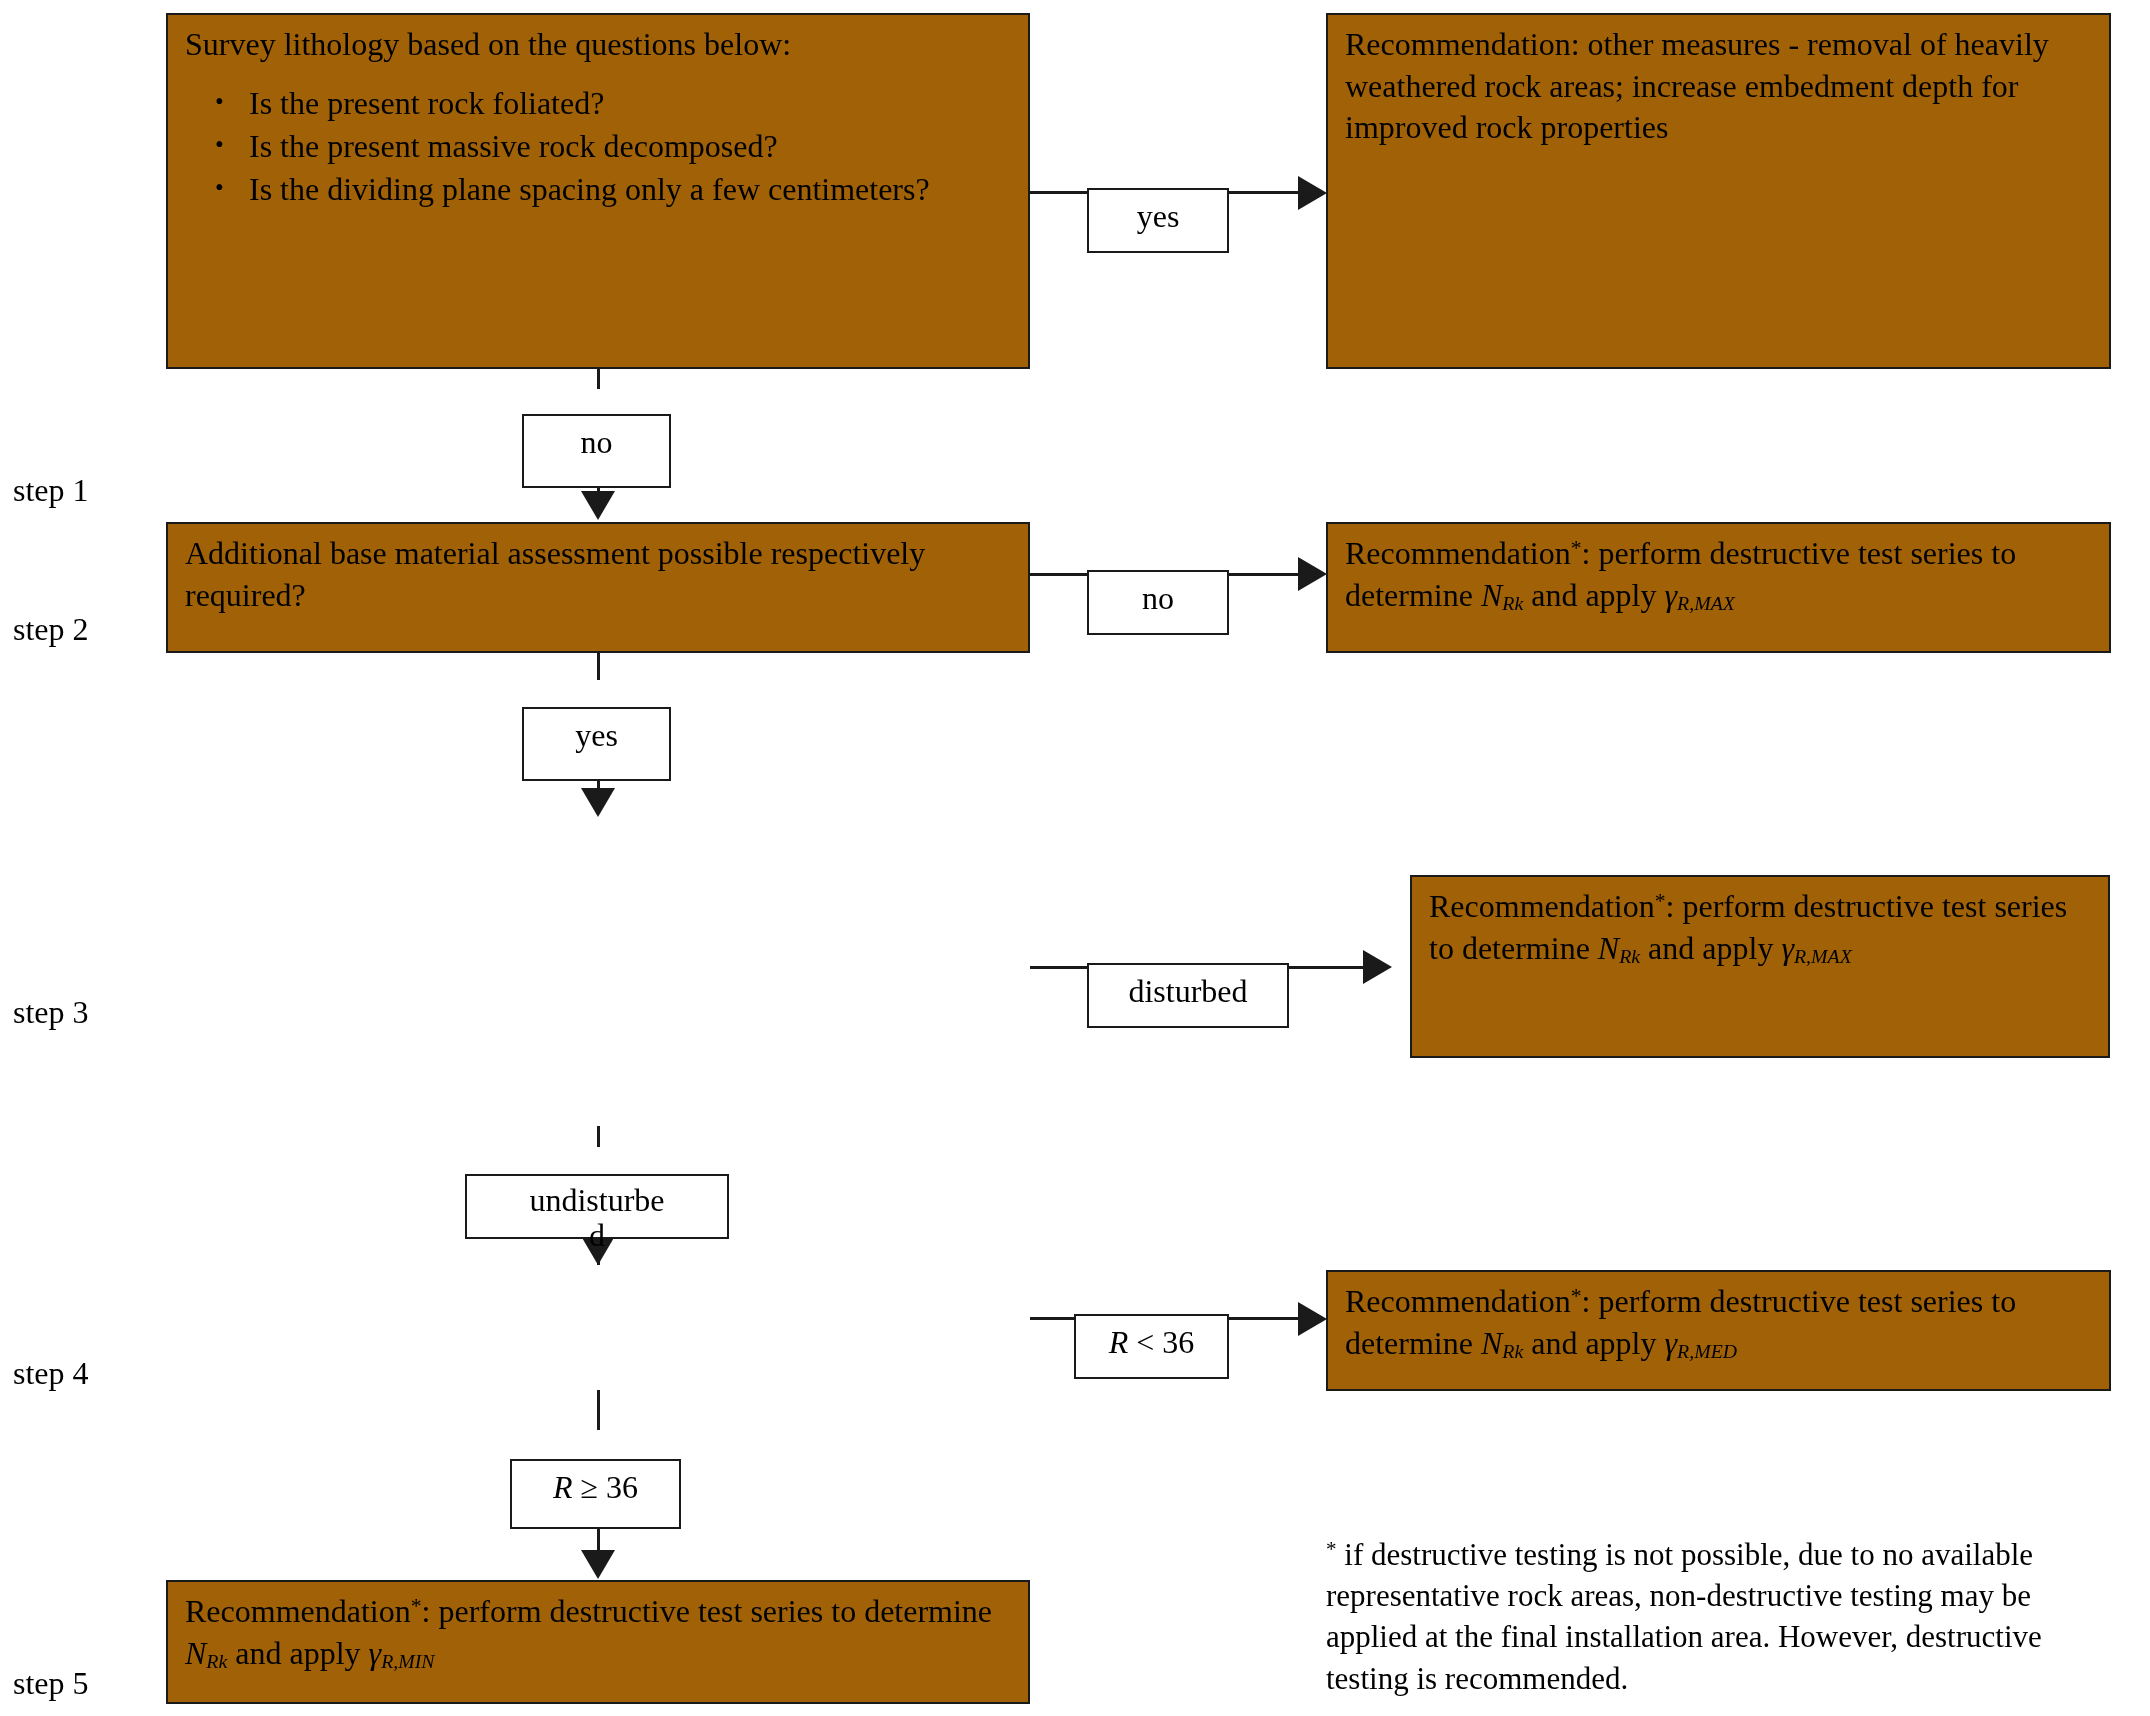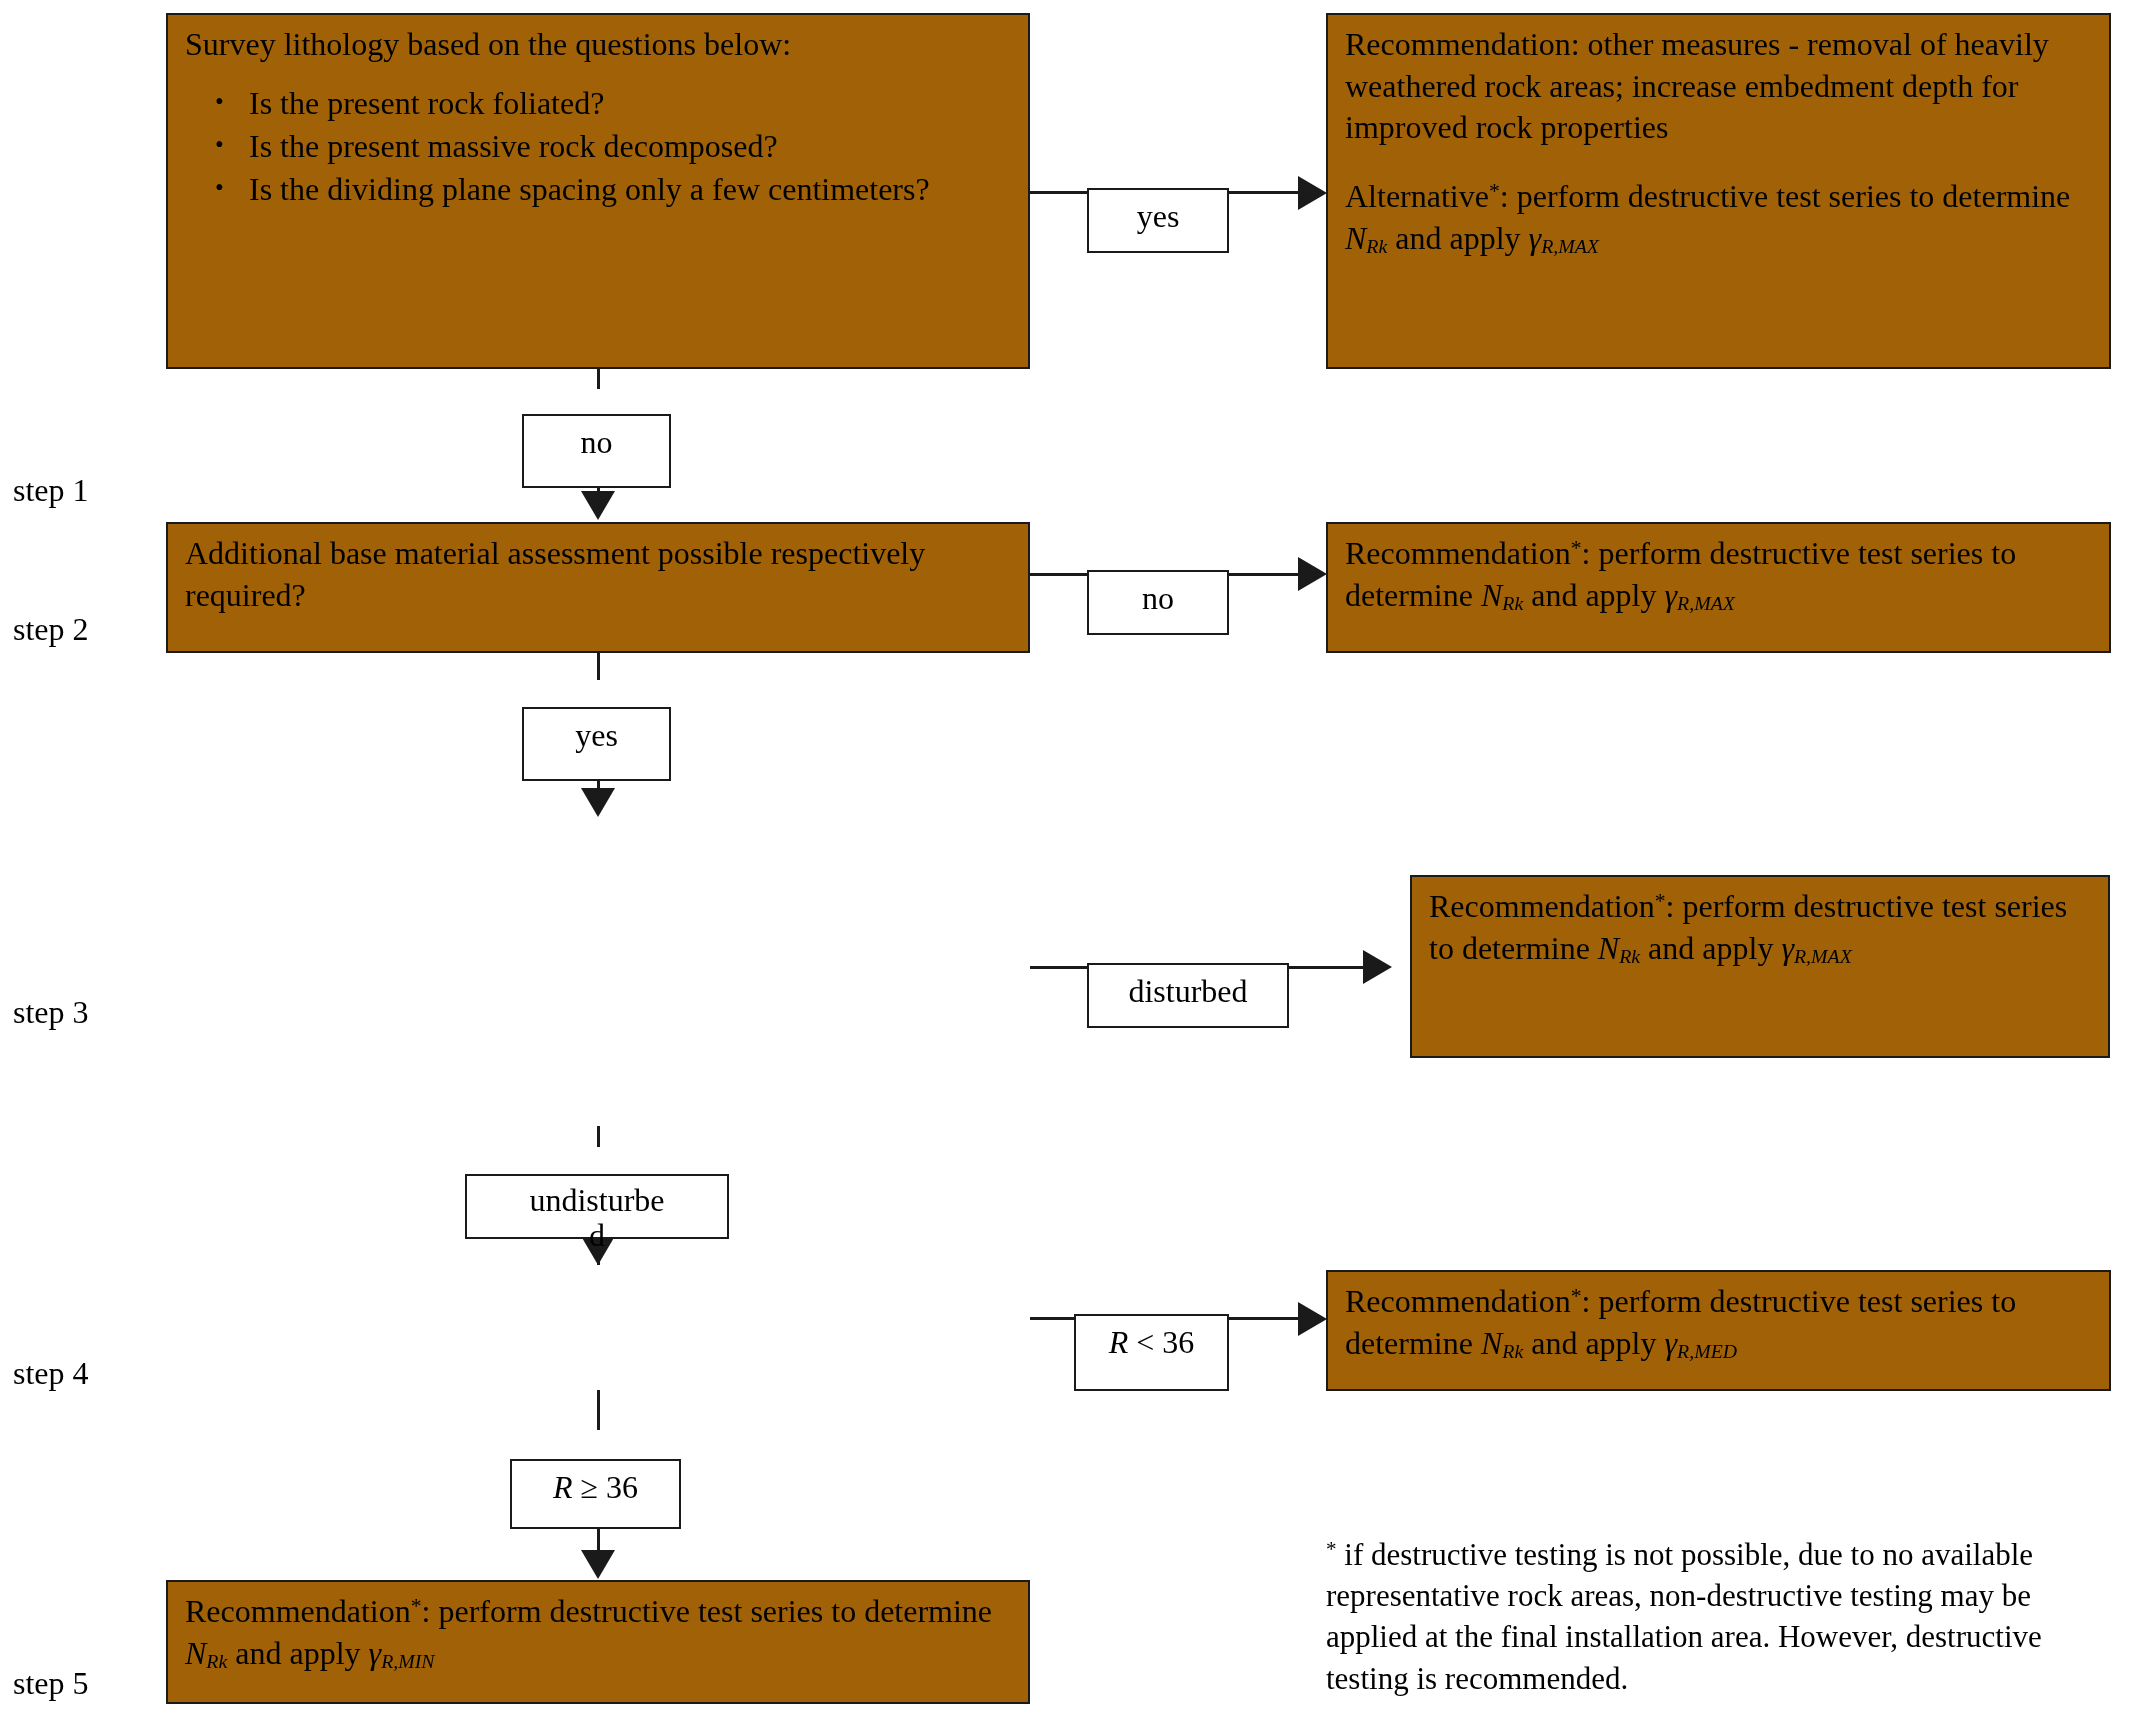--- a/index.html
+++ b/index.html
@@ -121,21 +121,20 @@
   </div>
 
   <div class="line hline" style="left:1030px; top:191px; width:59px;"></div>
   <div class="lbl" style="left:1087px; top:160px; width:142px; height:65px;">yes</div>
   <div class="line hline" style="left:1227px; top:191px; width:73px;"></div>
   <div class="arrow-right" style="left:1298px; top:176px;"></div>
 
   <div class="box" style="left:1326px; top:13px; width:785px; height:356px;">
     <p>Recommendation: other measures - removal of heavily weathered rock areas; increase embedment depth for improved rock properties</p>
     <div class="gap"></div>
-    <p><span>Alternative</span><sup>*</sup><span>: perform destructive test series to determine </span><span class="ital">N</span><sub>Rk</sub><span> and apply </span><span class="ital">γ</span><sub>R,MAX</sub></p>
   </div>
 
   <div class="line vline" style="left:597px; top:369px; width:2.6px; height:19.6px;"></div>
   <div class="lbl" style="left:522px; top:386px; width:149px; height:74px;">no</div>
   <div class="line vline" style="left:597px; top:460px; width:2.6px; height:34px;"></div>
   <div class="arrow-down" style="left:581px; top:491px;"></div>
 
   <div class="steplabel" style="left:13px; top:573px;">step 2</div>
 
   <div class="box" style="left:166px; top:522px; width:864px; height:131px;">
@@ -170,21 +169,21 @@
 
   <div class="line vline" style="left:597px; top:1126px; width:2.6px; height:21px;"></div>
   <div class="line vline" style="left:597px; top:1211px; width:2.6px; height:54px;"></div>
   <div class="arrow-down" style="left:581px; top:1236px;"></div>
   <div class="lbl clip" style="left:465px; top:1146px; width:264px; height:65px;"><span>undisturbe</span><span class="overflow">d</span></div>
 
   <div class="steplabel" style="left:13px; top:1317px;">step 4</div>
 
 
   <div class="line hline" style="left:1030px; top:1317px; width:46px;"></div>
-  <div class="lbl" style="left:1074px; top:1286px; width:155px; height:77px;"><span class="ital">R</span><span> &lt; 36</span></div>
+  <div class="lbl" style="left:1074px; top:1286px; width:155px; height:65px;"><span class="ital">R</span><span> &lt; 36</span></div>
   <div class="line hline" style="left:1227px; top:1317px; width:73px;"></div>
   <div class="arrow-right" style="left:1298px; top:1302px;"></div>
 
   <div class="box" style="left:1326px; top:1270px; width:785px; height:121px;">
     <p><span>Recommendation</span><sup>*</sup><span>: perform destructive test series to determine </span><span class="ital">N</span><sub>Rk</sub><span> and apply </span><span class="ital">γ</span><sub>R,MED</sub></p>
   </div>
 
   <div class="line vline" style="left:597px; top:1390px; width:2.6px; height:40px;"></div>
   <div class="lbl" style="left:510px; top:1431px; width:171px; height:70px;"><span class="ital">R</span><span> ≥ 36</span></div>
   <div class="line vline" style="left:597px; top:1501px; width:2.6px; height:51px;"></div>

